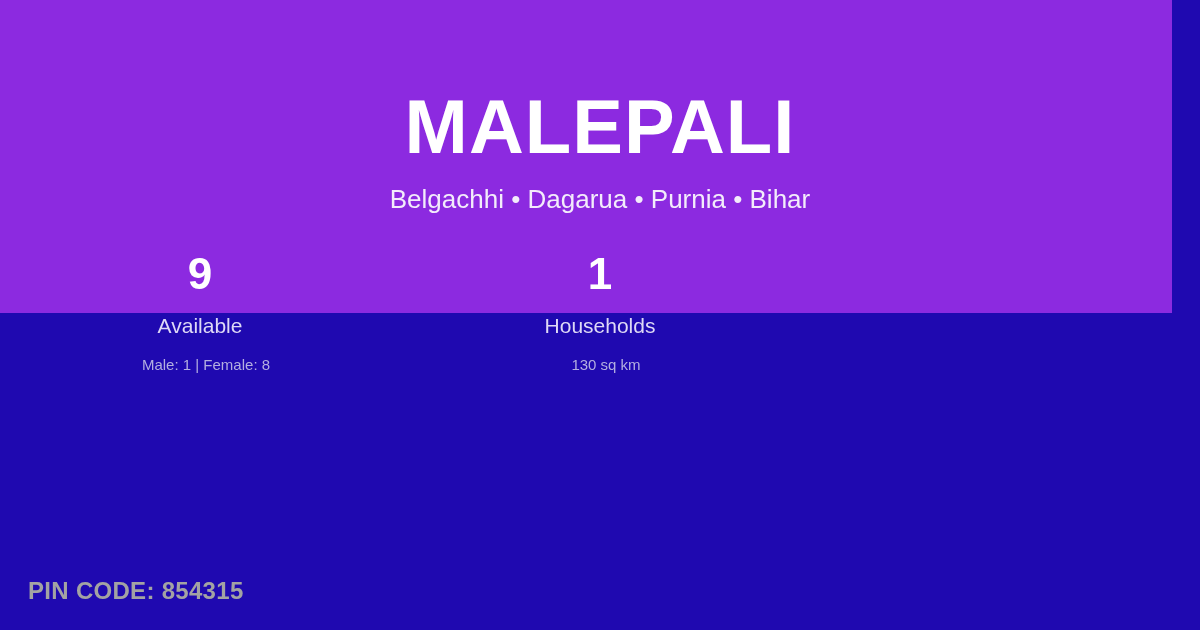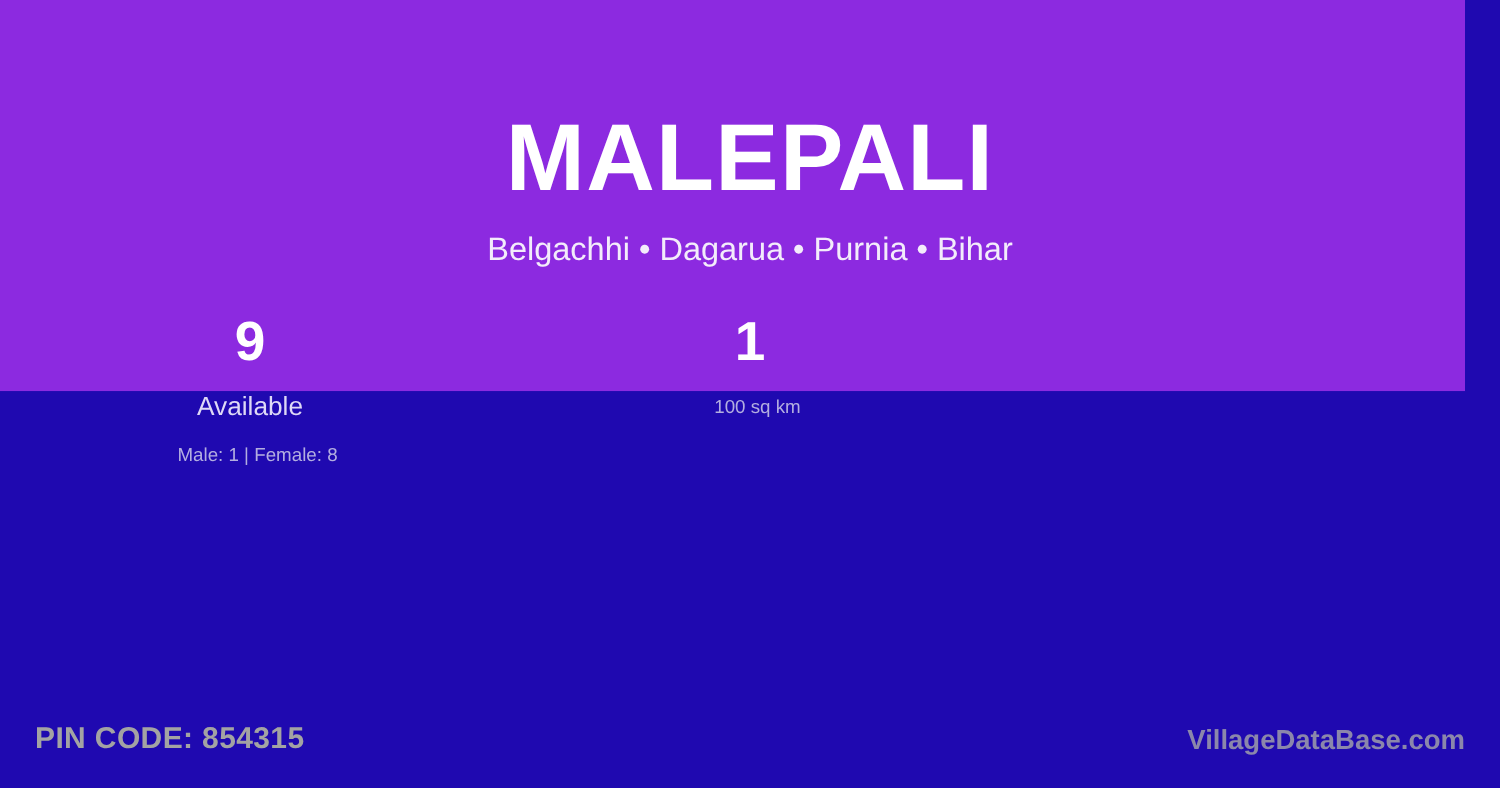--- a/index.html
+++ b/index.html
@@ -173,27 +173,27 @@
     <div class="stats">
 
       <div class="stat">
         <div class="stat-value">9</div>
         <div class="stat-label">Available</div>
         <div class="stat-sub">Male: 1 | Female: 8</div>
       </div>
 
       <div class="stat">
         <div class="stat-value">1</div>
-        <div class="stat-sub">100 sq km</div>
+        <div class="stat-label">Households</div>
+        <div class="stat-sub">130 sq km</div>
       </div>
 
       <div class="stat"></div>
 
     </div>
 
 
     <div class="footer">
       <div class="pin-code">PIN CODE: 854315</div>
-      <div class="brand">VillageDataBase.com</div>
     </div>
 
   </div>
 </div>
 
 </body></html>

